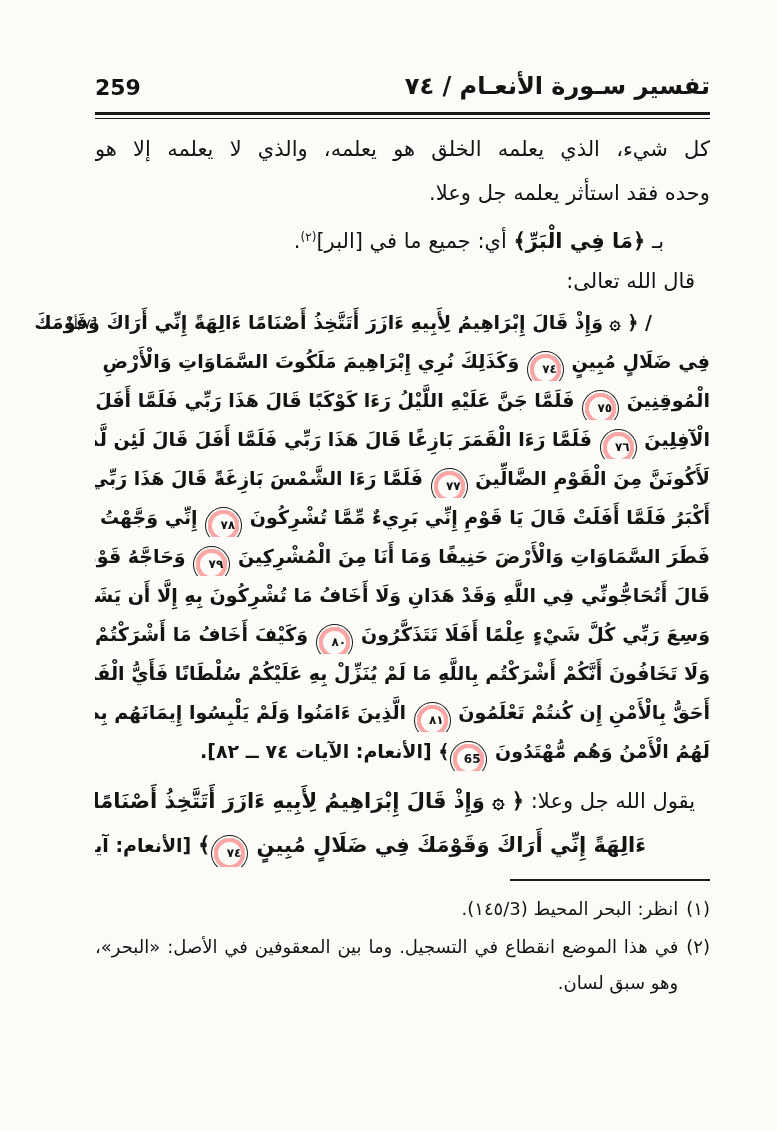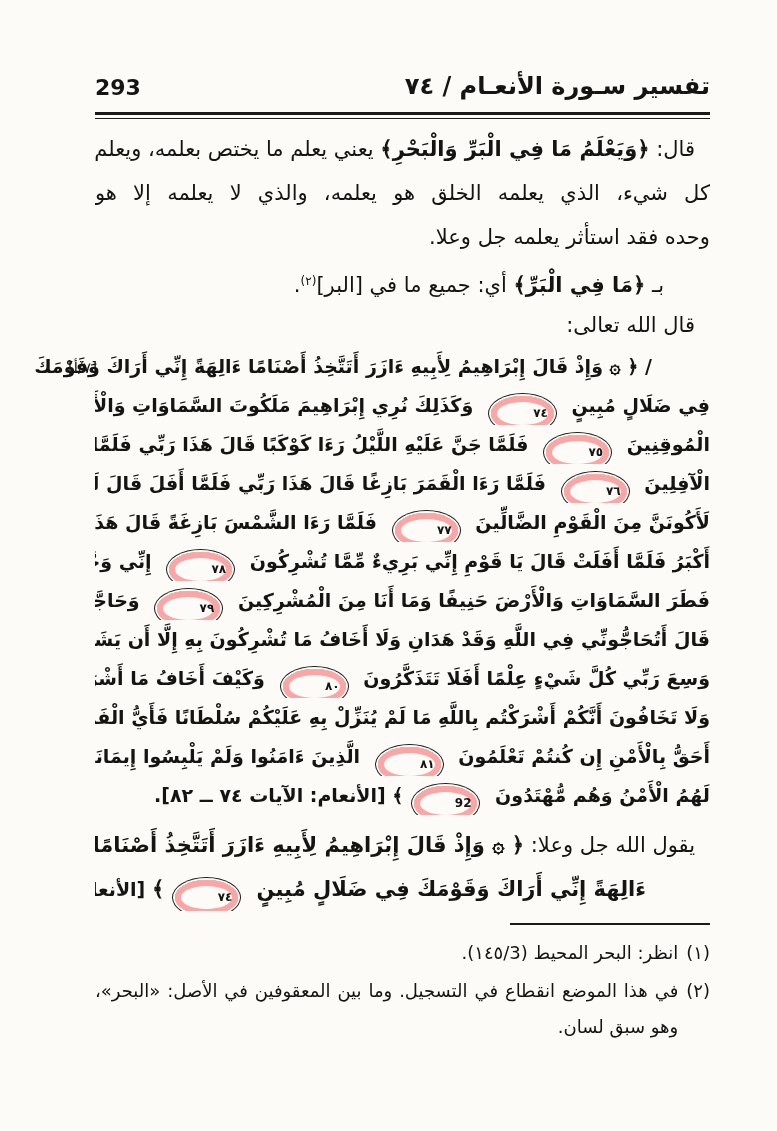--- a/index.html
+++ b/index.html
@@ -24,23 +24,23 @@
   .fnref{font-size:12px;vertical-align:7px;letter-spacing:-.5px;}
   
   .quote-block{position:relative;margin-top:0;font-size:19px;font-weight:bold;}
   .qline{height:39px;line-height:39px;overflow:hidden;text-align:justify;text-align-last:justify;white-space:nowrap;}
   .qline.qfirst{padding-right:58px;overflow:visible;}
   .qline.qlast{text-align:right;text-align-last:right;}
   .cite{font-weight:bold;font-size:19px;}
   .margin-note{position:absolute;top:6px;left:-56px;width:58px;font-size:15px;font-weight:normal;text-align:right;line-height:30px;}
   .ayah-num{
     display:inline-block;width:23px;height:23px;line-height:23px;text-align:center;
-    border:6px solid #fca5a5;border-radius:50%;
+    border:4px solid #fca5a5;border-radius:50%;
     box-shadow:0 0 0 2px #fcfbf7,0 0 0 3px #1b1a18;
-    font-size:12px;font-weight:bold;vertical-align:-5px;margin:0 11px;padding-left:28px;
+    font-size:12px;font-weight:bold;vertical-align:-5px;margin:0 4px;
   }
   
   .p4{margin-top:8px;font-size:21px;}
   .p4 .indent1{padding-right:15px;}
   .pad-r2{padding-right:64px;}
   .pad-r3{padding-right:46px;}
   
   .fn-sep{margin-top:12px;width:200px;margin-left:auto;margin-right:0;border-top:2.5px solid #1b1a18;}
   .footnotes{margin-top:10px;font-size:18px;}
   .fn{display:flex;direction:rtl;gap:8px;line-height:36px;}
@@ -49,26 +49,25 @@
   .fn-text{flex:1 1 auto;text-align:justify;text-align-last:right;}
 </style>
 </head>
 <body>
 
 <div class="page">
   <div class="column">
 
     <div class="header-row">
       <div class="header-title">تفسير سـورة الأنعـام / ٧٤</div>
-      <div class="page-number">293</div>
+      <div class="page-number">259</div>
     </div>
     <div class="header-rule"></div>
 
     <div class="body-block">
-      <div class="line indent1">قال: <span class="quran-inline">﴿وَيَعْلَمُ مَا فِي الْبَرِّ وَالْبَحْرِ﴾</span> يعني يعلم ما يختص بعلمه، ويعلم</div>
       <div class="line">كل شيء، الذي يعلمه الخلق هو يعلمه، والذي لا يعلمه إلا هو</div>
       <div class="line endline">وحده فقد استأثر يعلمه جل وعلا.</div>
 
       <div class="line endline pad-r3">بـ <span class="quran-inline">﴿مَا فِي الْبَرِّ﴾</span> أي: جميع ما في [البر]<sup class="fnref">(٢)</sup>.</div>
 
       <div class="line endline indent1">قال الله تعالى:</div>
     </div>
 
     <div class="quote-block">
       <span class="margin-note">[٧/أ]</span>
@@ -76,21 +75,21 @@
       <div class="qline">فِي ضَلَالٍ مُبِينٍ <span class="ayah-num">٧٤</span> وَكَذَلِكَ نُرِي إِبْرَاهِيمَ مَلَكُوتَ السَّمَاوَاتِ وَالْأَرْضِ وَلِيَكُونَ مِنَ</div>
       <div class="qline">الْمُوقِنِينَ <span class="ayah-num">٧٥</span> فَلَمَّا جَنَّ عَلَيْهِ اللَّيْلُ رَءَا كَوْكَبًا قَالَ هَذَا رَبِّي فَلَمَّا أَفَلَ قَالَ لَا أُحِبُّ</div>
       <div class="qline">الْآفِلِينَ <span class="ayah-num">٧٦</span> فَلَمَّا رَءَا الْقَمَرَ بَازِغًا قَالَ هَذَا رَبِّي فَلَمَّا أَفَلَ قَالَ لَئِن لَّمْ يَهْدِنِي رَبِّي</div>
       <div class="qline">لَأَكُونَنَّ مِنَ الْقَوْمِ الضَّالِّينَ <span class="ayah-num">٧٧</span> فَلَمَّا رَءَا الشَّمْسَ بَازِغَةً قَالَ هَذَا رَبِّي هَذَا</div>
       <div class="qline">أَكْبَرُ فَلَمَّا أَفَلَتْ قَالَ يَا قَوْمِ إِنِّي بَرِيءٌ مِّمَّا تُشْرِكُونَ <span class="ayah-num">٧٨</span> إِنِّي وَجَّهْتُ وَجْهِيَ لِلَّذِي</div>
       <div class="qline">فَطَرَ السَّمَاوَاتِ وَالْأَرْضَ حَنِيفًا وَمَا أَنَا مِنَ الْمُشْرِكِينَ <span class="ayah-num">٧٩</span> وَحَاجَّهُ قَوْمُهُ</div>
       <div class="qline">قَالَ أَتُحَاجُّونِّي فِي اللَّهِ وَقَدْ هَدَانِ وَلَا أَخَافُ مَا تُشْرِكُونَ بِهِ إِلَّا أَن يَشَاءَ رَبِّي شَيْئًا</div>
       <div class="qline">وَسِعَ رَبِّي كُلَّ شَيْءٍ عِلْمًا أَفَلَا تَتَذَكَّرُونَ <span class="ayah-num">٨٠</span> وَكَيْفَ أَخَافُ مَا أَشْرَكْتُمْ</div>
       <div class="qline">وَلَا تَخَافُونَ أَنَّكُمْ أَشْرَكْتُم بِاللَّهِ مَا لَمْ يُنَزِّلْ بِهِ عَلَيْكُمْ سُلْطَانًا فَأَيُّ الْفَرِيقَيْنِ</div>
       <div class="qline">أَحَقُّ بِالْأَمْنِ إِن كُنتُمْ تَعْلَمُونَ <span class="ayah-num">٨١</span> الَّذِينَ ءَامَنُوا وَلَمْ يَلْبِسُوا إِيمَانَهُم بِظُلْمٍ أُولَئِكَ</div>
-      <div class="qline qlast"><span>لَهُمُ الْأَمْنُ وَهُم مُّهْتَدُونَ <span class="ayah-num">92</span>﴾</span> <span class="cite">[الأنعام: الآيات ٧٤ ــ ٨٢].</span></div>
+      <div class="qline qlast"><span>لَهُمُ الْأَمْنُ وَهُم مُّهْتَدُونَ <span class="ayah-num">65</span>﴾</span> <span class="cite">[الأنعام: الآيات ٧٤ ــ ٨٢].</span></div>
     </div>
 
     <div class="p4">
       <div class="line indent1"><span>يقول الله جل وعلا: </span><span class="quran-inline">﴿ ۞ وَإِذْ قَالَ إِبْرَاهِيمُ لِأَبِيهِ ءَازَرَ أَتَتَّخِذُ أَصْنَامًا</span></div>
       <div class="line endline pad-r2"><span class="quran-inline">ءَالِهَةً إِنِّي أَرَاكَ وَقَوْمَكَ فِي ضَلَالٍ مُبِينٍ <span class="ayah-num">٧٤</span>﴾</span> <span class="cite">[الأنعام: آية ٧٤].</span></div>
     </div>
 
     <div class="fn-sep"></div>
 
     <div class="footnotes">

